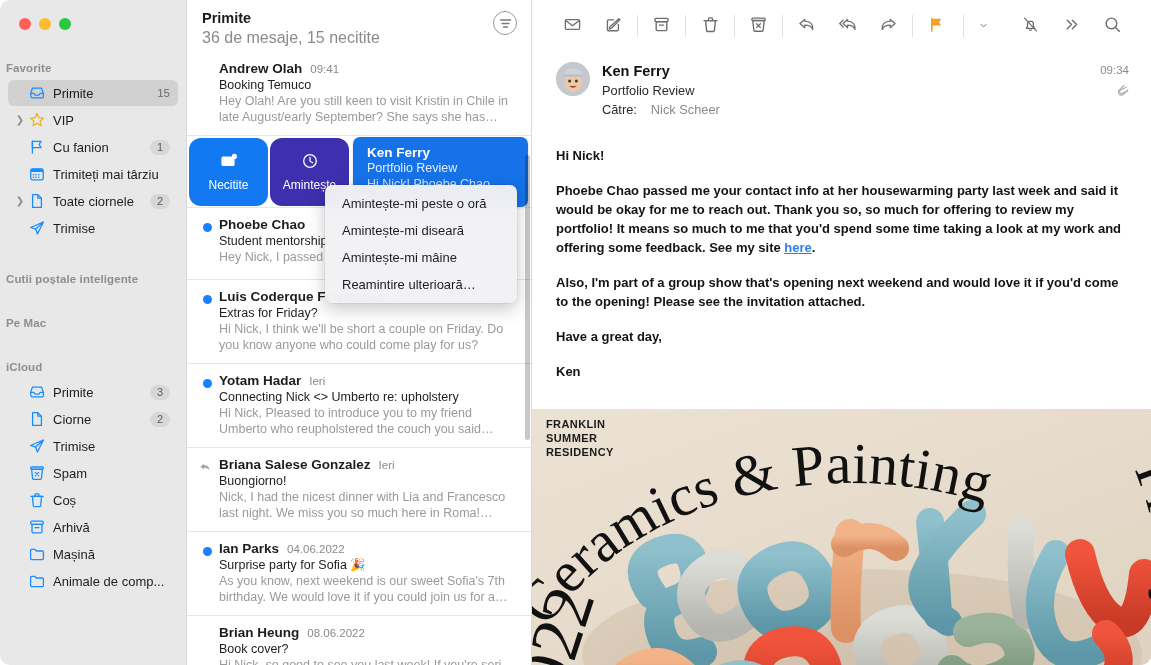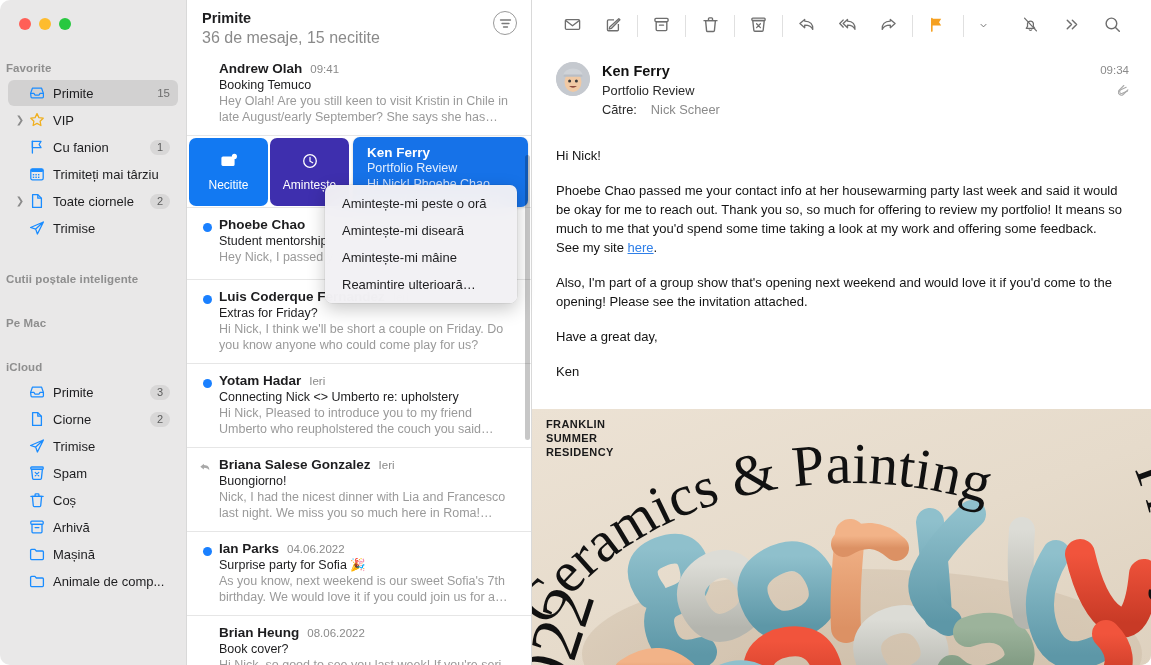--- a/index.html
+++ b/index.html
@@ -121,21 +121,21 @@
     position: relative; height: 72px;
     border-top: 1px solid #e6e6e6;
     overflow: visible;
   }
   .swipe-actions {
     position: absolute; left: 2px; top: 2px;
     display: flex; height: 68px;
   }
   .swipe-btn {
     width: 79px; height: 68px;
-    border-radius: 7px;
+    border-radius: 12px;
     display: flex; flex-direction: column;
     align-items: center; justify-content: center;
     color: #fff; gap: 5px; margin-right: 2px;
   }
   .swipe-btn .sw-label { font-size: 12px; }
   .swipe-card {
     position: absolute; left: 166px; top: 1px;
     width: 175px; height: 70px;
     background: #1672e8;
     border-radius: 7px;
@@ -217,21 +217,21 @@
   .mh-clip { margin-top: 7px; color: #a9a9a9; }
 
   #mail-sep {
     height: 1px; background: #e4e4e4;
     margin: 13px 24px 0 24px;
   }
   #mail-body {
     padding: 16px 28px 12px 24px;
     font-size: 13px; color: #141414; line-height: 19px;
   }
-  #mail-body p { margin-bottom: 16px; }
+  #mail-body p { margin-bottom: 16px; font-weight: bold; }
   #mail-body a { color: #2f7fe8; }
 
   
   #poster {
     flex: 1 1 auto; position: relative;
     background: #e6dbcc;
     overflow: hidden;
     min-height: 290px;
   }
   #poster .pbg {

